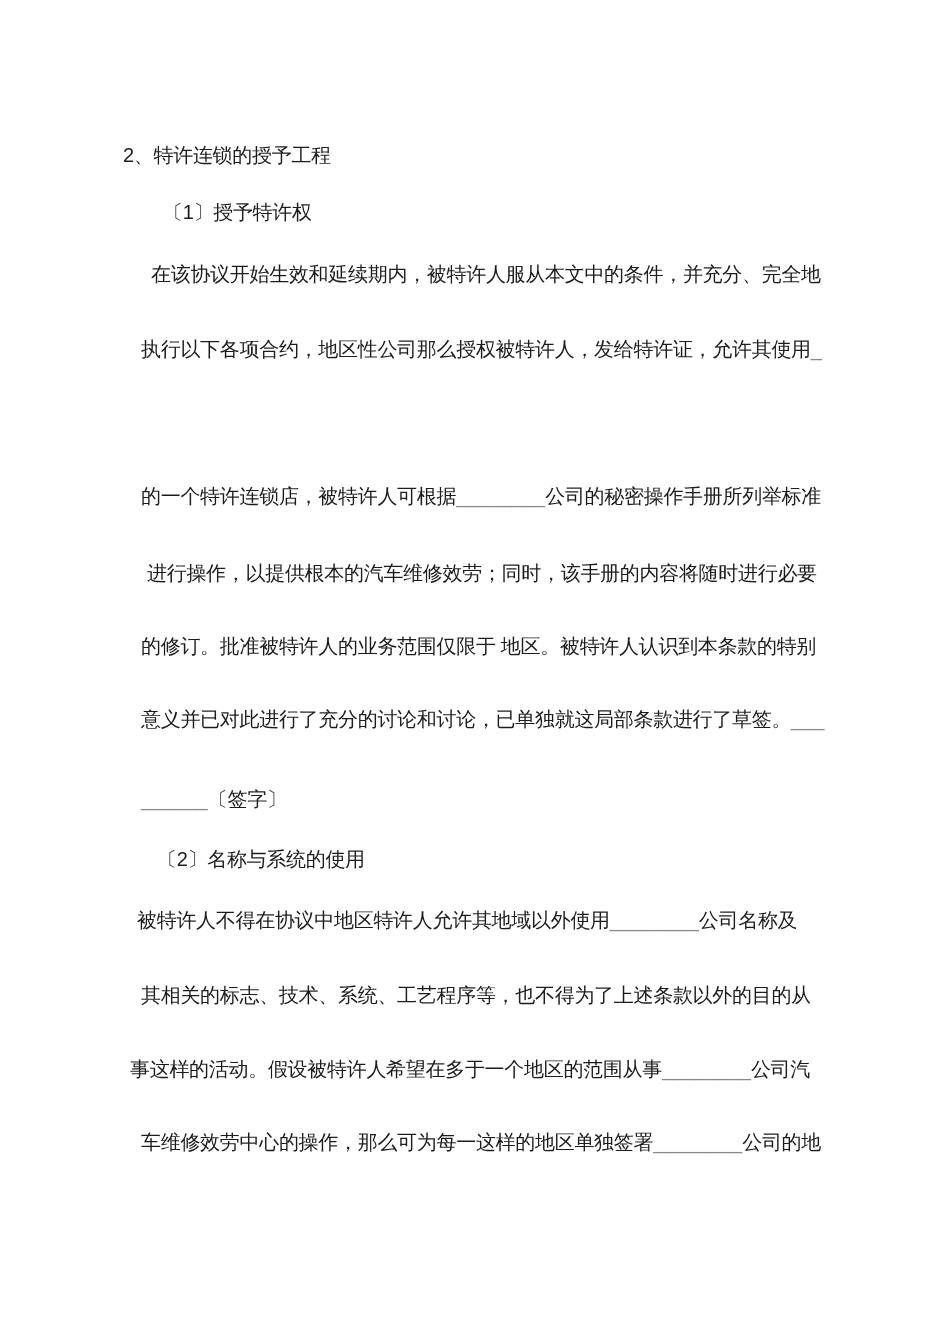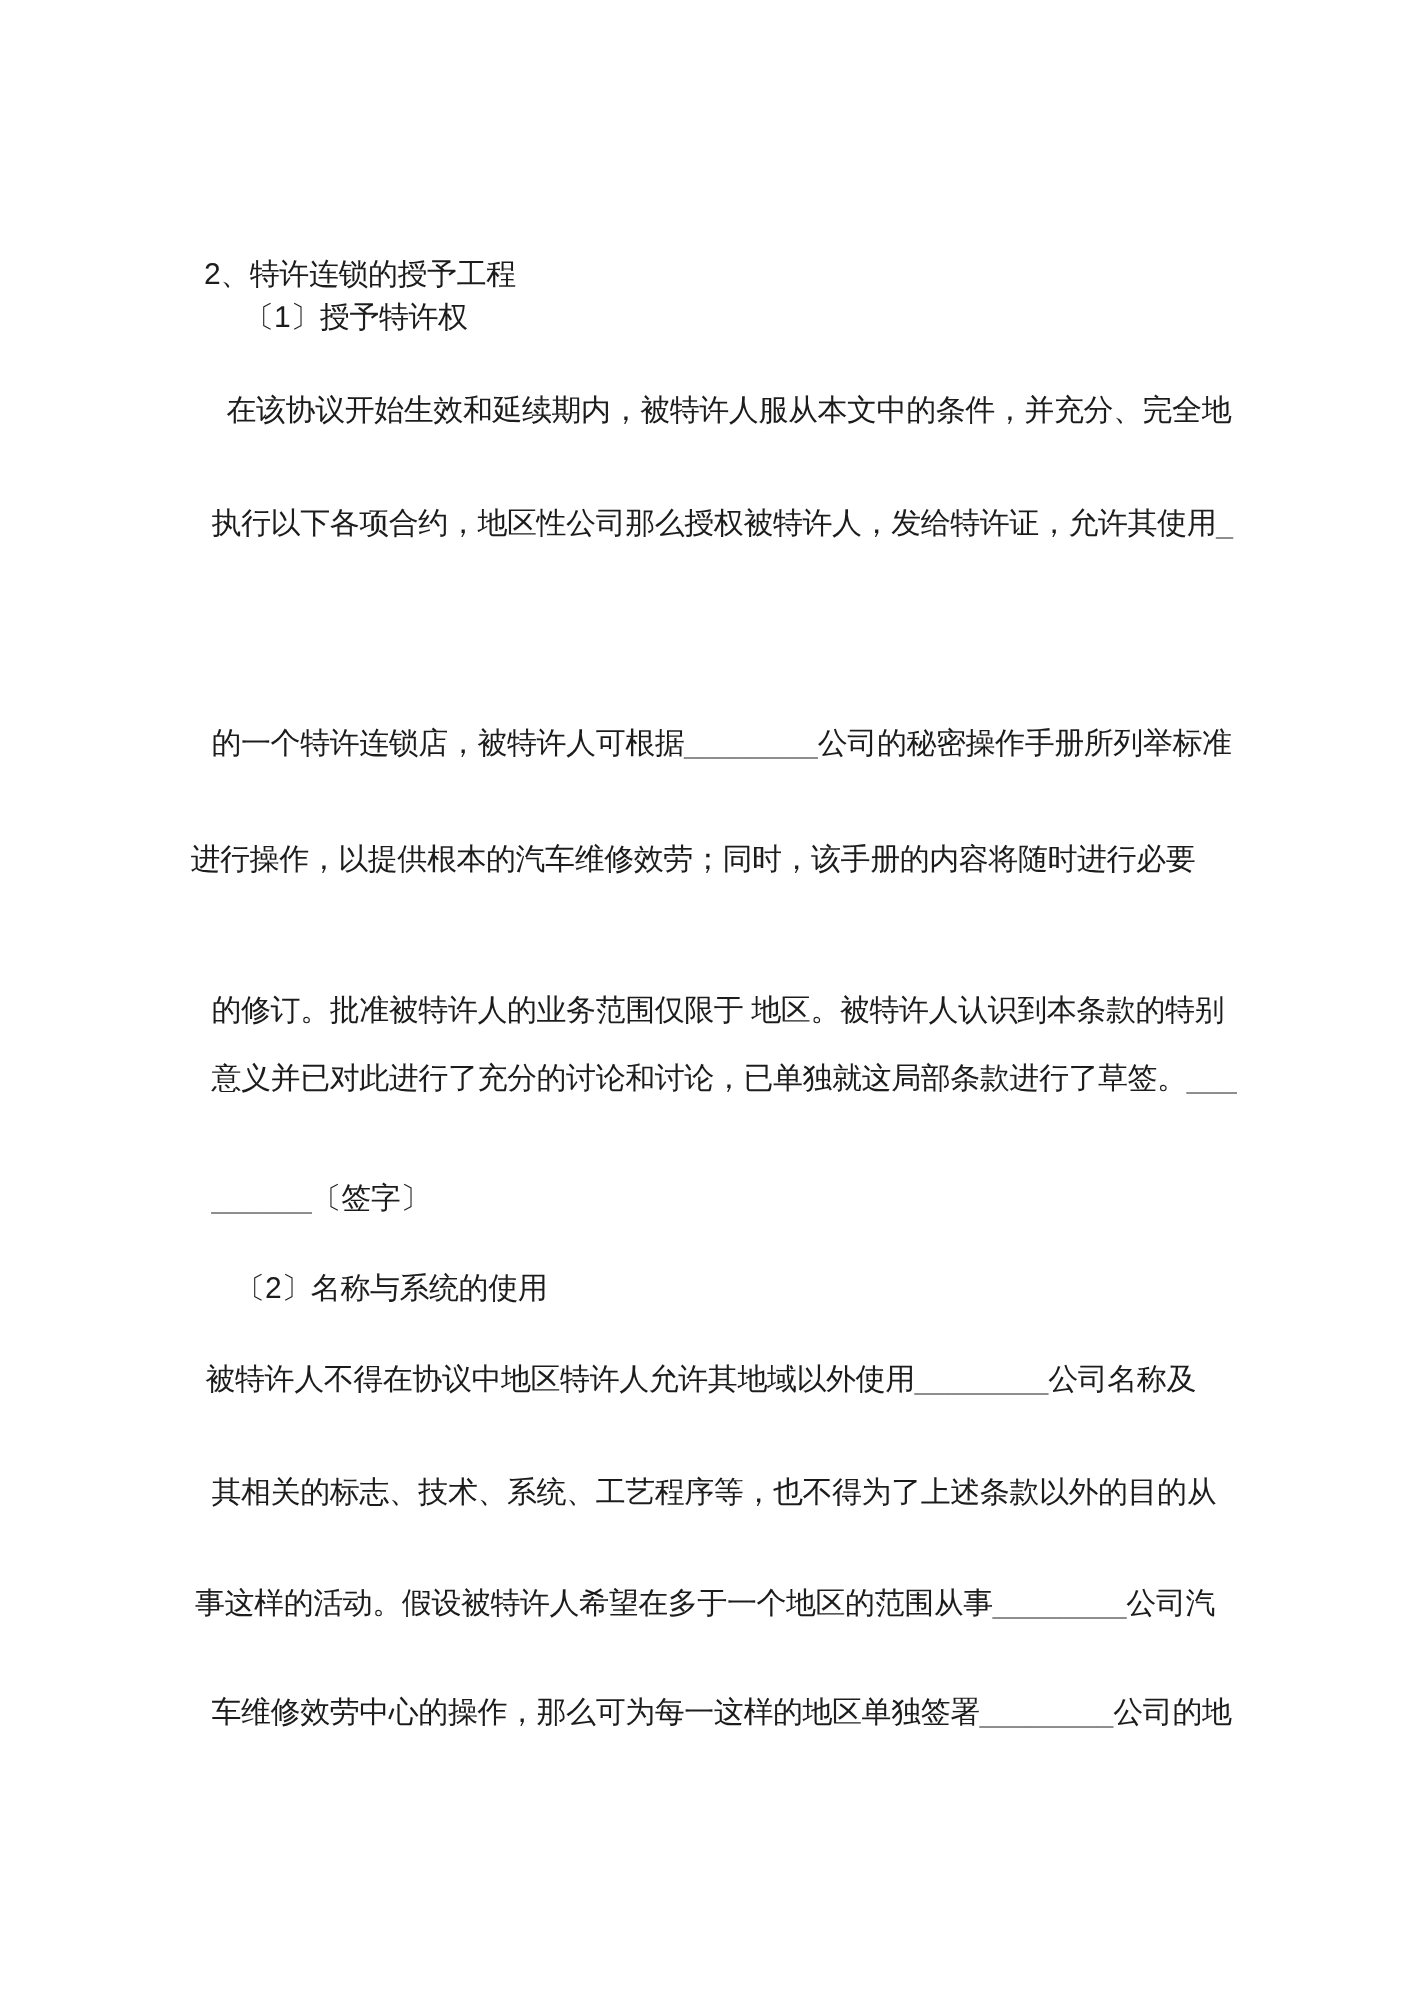--- a/index.html
+++ b/index.html
@@ -22,28 +22,28 @@
     line-height: 27px;
     letter-spacing: -0.3px;
     color: #1c1c1c;
   }
   .t { color: #1c1c1c; }
   .blank {
     color: #8a8a8a;
     letter-spacing: 0;
   }
   
-  .l0  { top: 142px;  left: 136px; margin-top: 28px; }
+  .l0  { top: 142px;  left: 123px; }
   .l1  { top: 199px;  left: 151px; margin-left: 12px; }
   .l2  { top: 261px;  left: 151px; }
   .l3  { top: 336px;  left: 141px; }
   .l4  { top: 410px;  left: 141px; }
   .l5  { top: 483px;  left: 141px; }
-  .l6  { top: 560px;  left: 127px; }
-  .l7  { top: 633px;  left: 141px; margin-top: 28px; }
+  .l6  { top: 560px;  left: 147px; }
+  .l7  { top: 633px;  left: 141px; }
   .l8  { top: 706px;  left: 141px; }
   .l9  { top: 786px;  left: 141px; }
   .l10 { top: 846px;  left: 157px; text-align: center; }
   .l11 { top: 907px;  left: 137px; }
   .l12 { top: 982px;  left: 141px; }
   .l13 { top: 1056px; left: 130px; }
   .l14 { top: 1129px; left: 141px; }
 </style>
 </head>
 <body>

